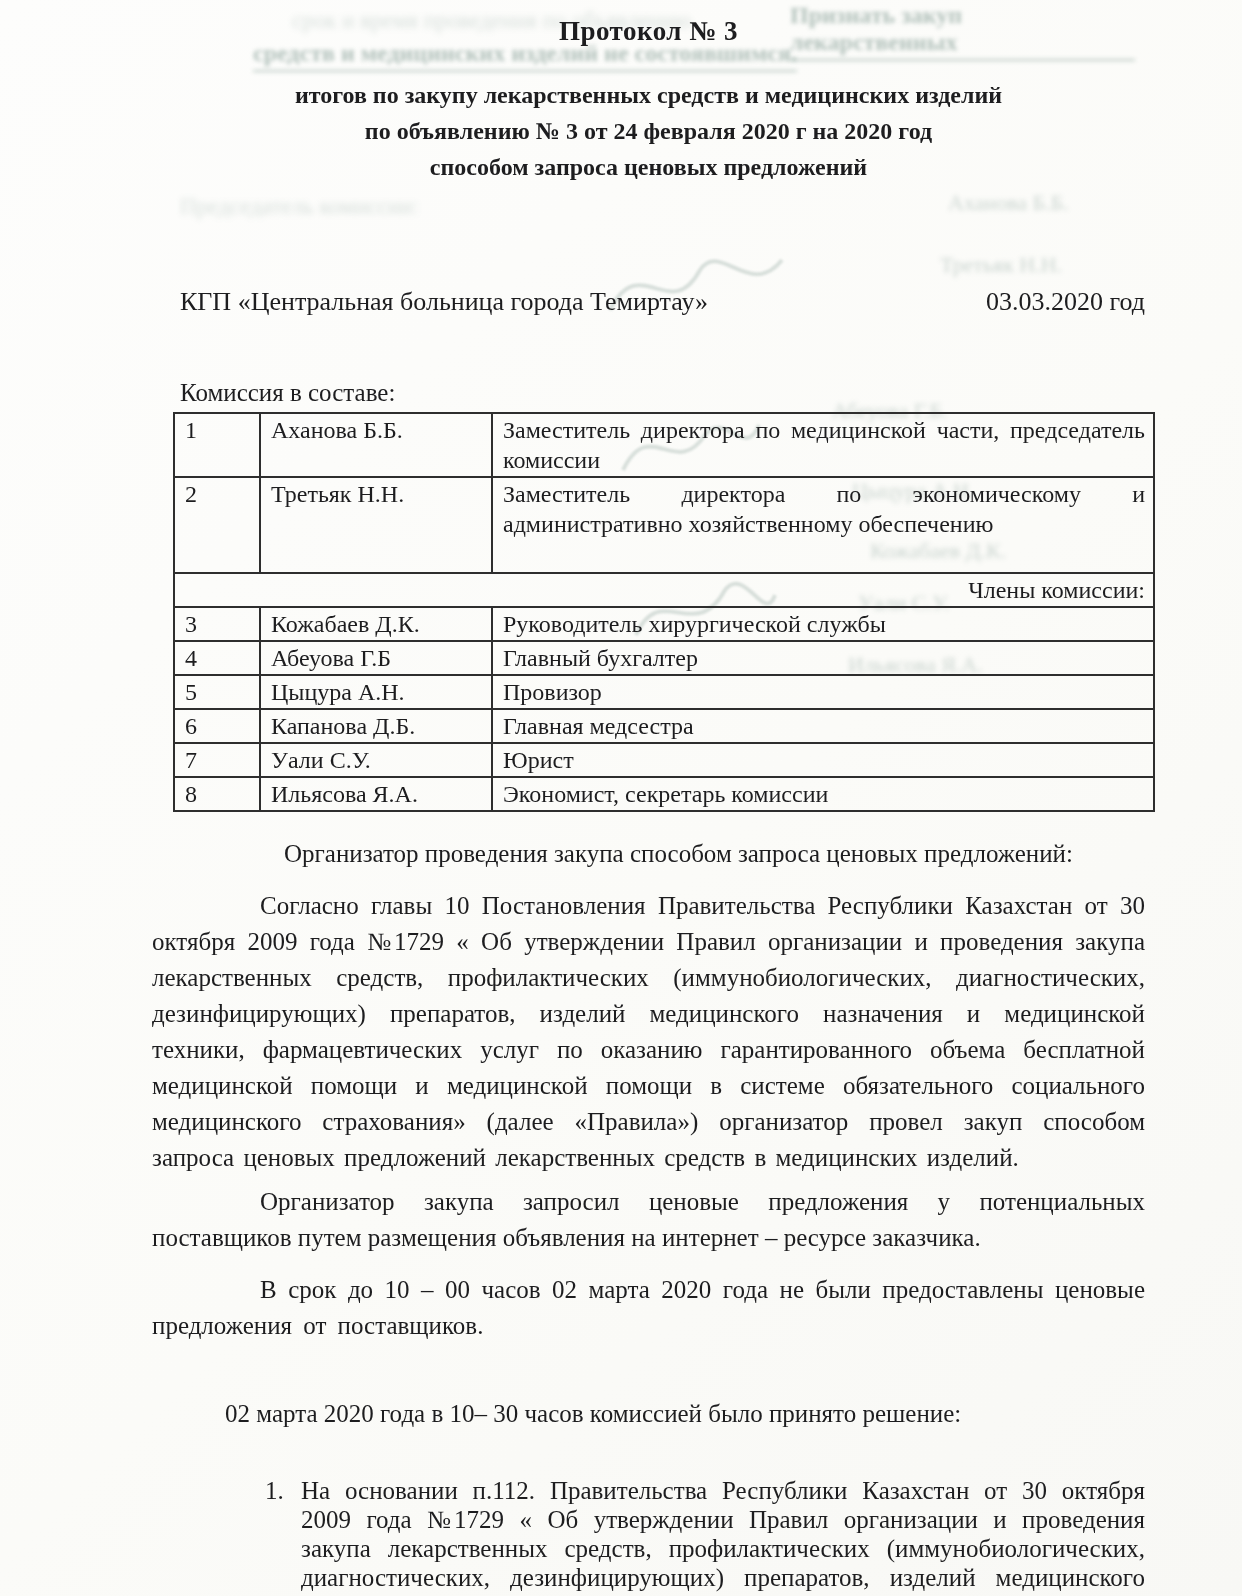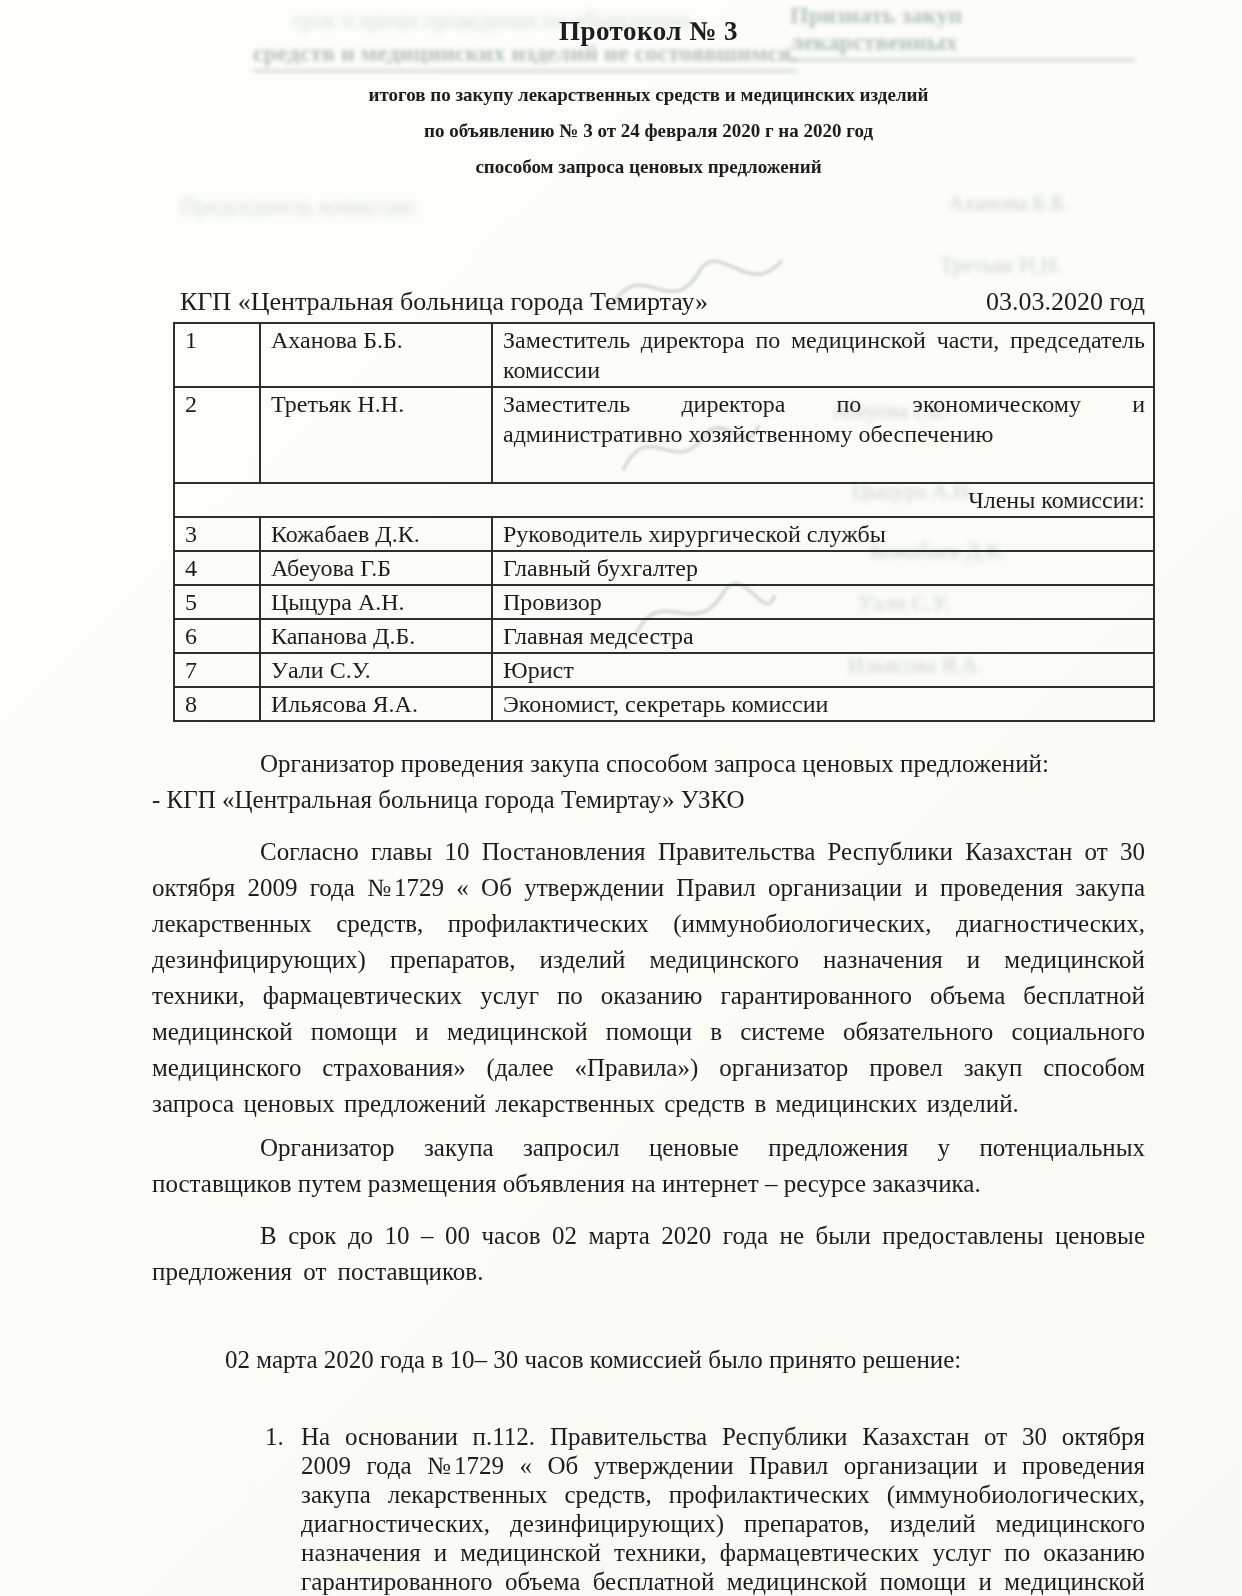--- a/index.html
+++ b/index.html
@@ -12,21 +12,21 @@
     color:#1d1d1f;
     overflow:hidden;
   }
   .content{position:relative;padding:0 97px 0 152px;}
   .title{
     text-align:center;font-weight:bold;font-size:27px;
     padding-top:16px;letter-spacing:.5px;
   }
   .subtitle{
     margin-top:30px;text-align:center;font-weight:bold;
-    font-size:19px;line-height:36px;
+    font-size:24px;line-height:36px;
   }
   .org-row{
     margin-top:102px;display:flex;justify-content:space-between;
     font-size:26px;
   }
   .org-row .org-left{padding-left:28px;}
   .commission-heading{margin-top:62px;font-size:25px;padding-left:28px;}
   table.commission{
     margin-top:5px;border-collapse:collapse;width:982px;margin-left:21px;
     font-size:24px;line-height:30px;
@@ -37,21 +37,21 @@
   td.c-num{width:66px;text-align:left;padding-left:14px;}
   td.c-name{width:212px;}
   td.c-role{text-align:justify;}
   tr.r1 td{height:60px;}
   tr.r2 td{height:92px;}
   tr.members td{height:30px;text-align:right;}
   tr.m td{height:27px;}
   .para{
     font-size:25px;line-height:36px;text-align:justify;
   }
-  .p-organizer{margin-top:24px;}
+  .p-organizer{margin-top:24px;margin-left:24px;}
   .p-organizer .l1{text-indent:108px;}
   .p-soglasno{margin-top:16px;text-indent:108px;word-spacing:3px;}
   .p-request{margin-top:8px;text-indent:108px;}
   .p-deadline{margin-top:16px;text-indent:108px;word-spacing:5px;}
   .p-decision{margin-top:52px;margin-left:73px;text-align:left;}
   .list-item{
     margin-top:44px;display:flex;align-items:flex-start;
   }
   .list-item .num{
     flex:0 0 36px;margin-left:113px;font-size:25px;line-height:29px;
@@ -107,20 +107,21 @@
       <div>итогов по закупу   лекарственных средств и медицинских изделий</div>
       <div>по  объявлению № 3  от  24 февраля 2020  г  на 2020 год</div>
       <div>способом запроса ценовых предложений</div>
     </div>
 
     <div class="org-row">
       <div class="org-left">КГП «Центральная больница города Темиртау»</div>
       <div class="org-right">03.03.2020 год</div>
     </div>
 
+    <div class="commission-heading">Комиссия в составе:</div>
 
     <table class="commission">
       <tbody>
         <tr class="r1">
           <td class="c-num">1</td>
           <td class="c-name">Аханова Б.Б.</td>
           <td class="c-role">Заместитель  директора  по  медицинской части, председатель комиссии</td>
         </tr>
         <tr class="r2">
           <td class="c-num">2</td>
@@ -158,21 +159,20 @@
         <tr class="m">
           <td class="c-num">8</td>
           <td class="c-name">Ильясова Я.А.</td>
           <td class="c-role">Экономист, секретарь комиссии</td>
         </tr>
       </tbody>
     </table>
 
     <div class="para p-organizer">
       <div class="l1">Организатор проведения закупа способом запроса ценовых предложений:</div>
-      <div class="l2">- КГП «Центральная больница города Темиртау» УЗКО</div>
     </div>
 
     <div class="para p-soglasno">Согласно главы 10 Постановления Правительства Республики Казахстан от 30 октября 2009 года №1729 « Об утверждении  Правил организации и проведения закупа лекарственных средств, профилактических (иммунобиологических,  диагностических, дезинфицирующих) препаратов, изделий медицинского назначения и медицинской техники, фармацевтических услуг по оказанию гарантированного объема бесплатной медицинской помощи и медицинской помощи в системе обязательного социального медицинского страхования» (далее «Правила») организатор провел закуп  способом запроса ценовых предложений  лекарственных средств в медицинских изделий.</div>
 
     <div class="para p-request">Организатор закупа запросил ценовые предложения у потенциальных поставщиков путем размещения объявления на интернет – ресурсе заказчика.</div>
 
     <div class="para p-deadline">В срок до 10 – 00 часов 02 марта 2020 года не были предоставлены ценовые предложения от  поставщиков.</div>
 
     <div class="para p-decision">02 марта 2020 года  в 10– 30 часов комиссией было принято решение:</div>
 

